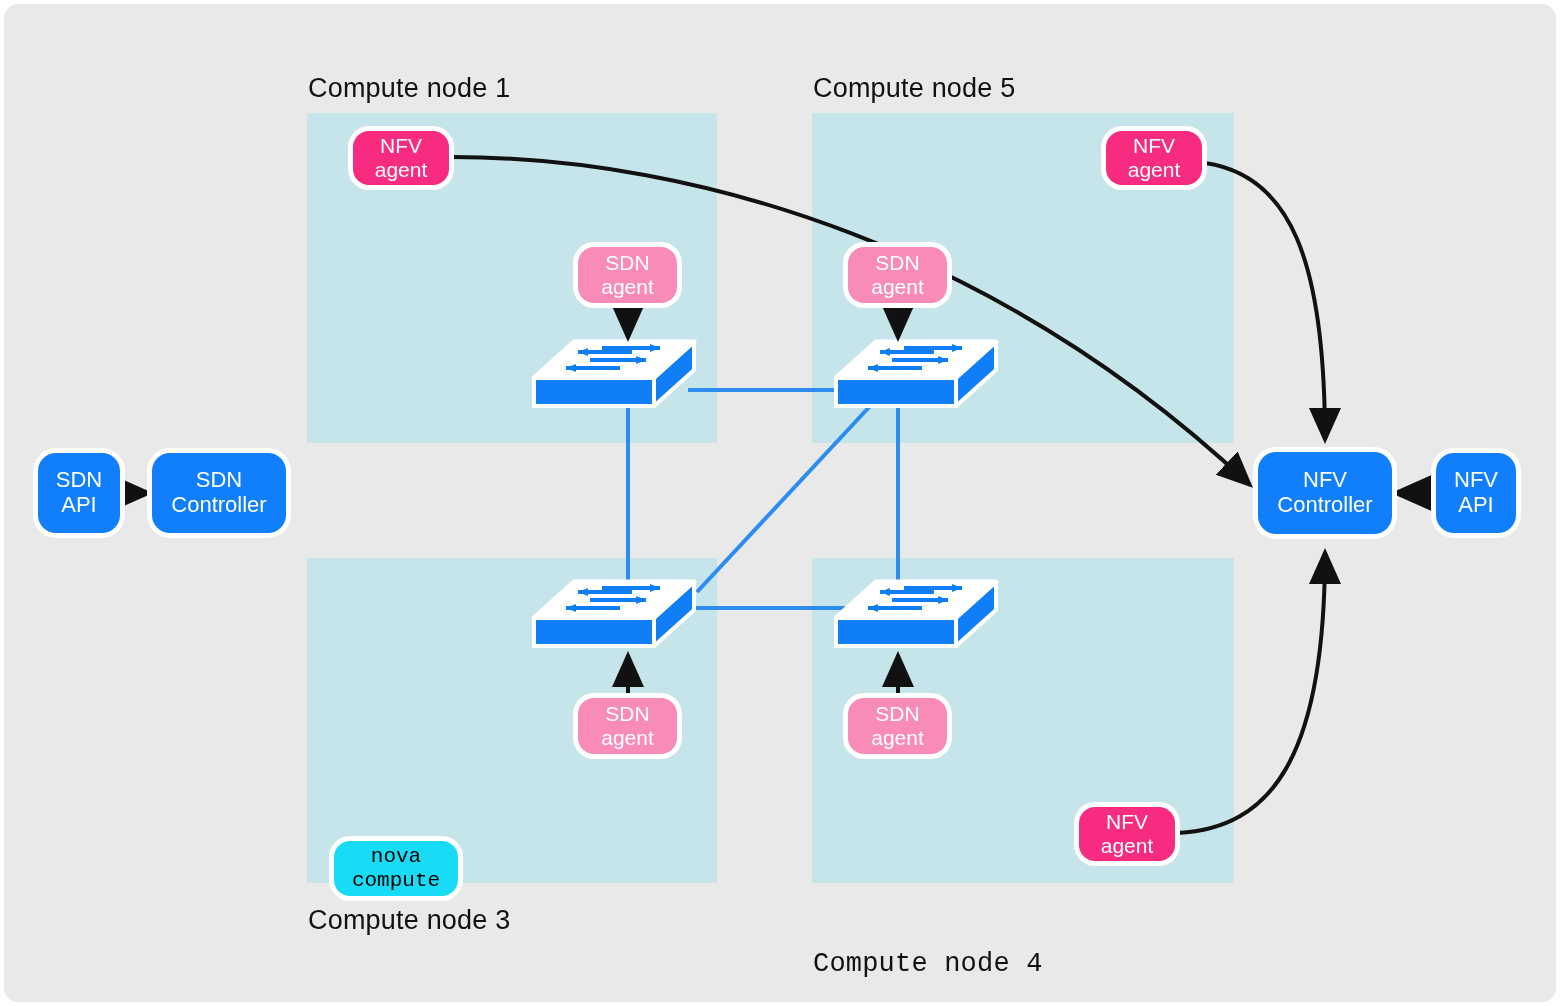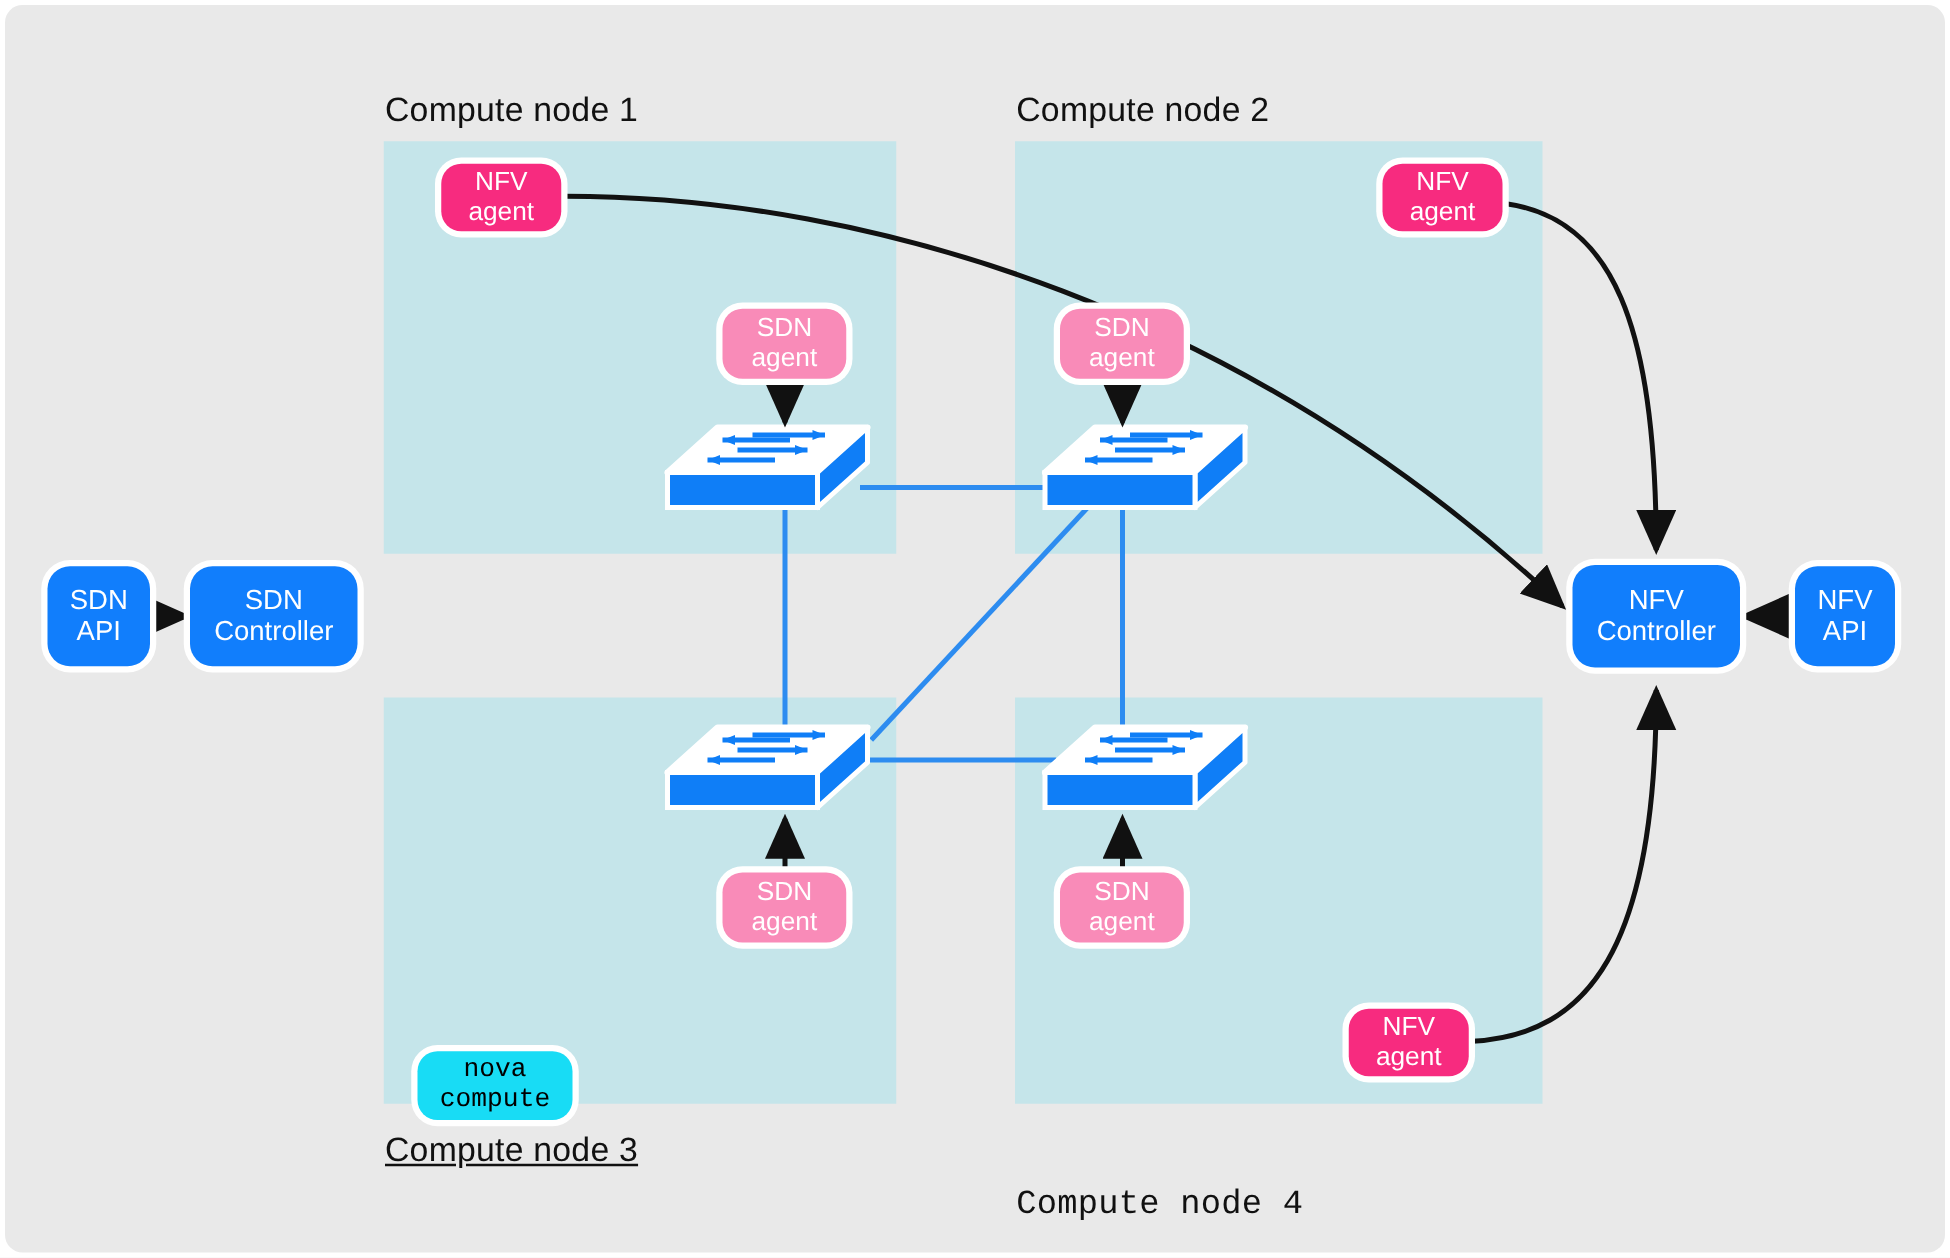--- a/index.html
+++ b/index.html
@@ -86,22 +86,22 @@
 
 <div id="canvas">
   <div class="board"></div>
 
   <div class="node-panel" style="left:307px; top:113px; width:410px; height:330px;"></div>
   <div class="node-panel" style="left:812px; top:113px; width:422px; height:330px;"></div>
   <div class="node-panel" style="left:307px; top:558px; width:410px; height:325px;"></div>
   <div class="node-panel" style="left:812px; top:558px; width:422px; height:325px;"></div>
 
   <div class="node-label" style="left:308px; top:73px;">Compute node 1</div>
-  <div class="node-label" style="left:813px; top:73px;">Compute node 2</div>
-  <div class="node-label" style="left:308px; top:905px;text-decoration:underline;">Compute node 3</div>
+  <div class="node-label" style="left:813px; top:73px;">Compute node 5</div>
+  <div class="node-label" style="left:308px; top:905px;">Compute node 3</div>
   <div class="node-label" style="left:813px; top:949px;font-family:Liberation Mono, monospace;">Compute node 4</div>
 
   <svg class="layer">
     <g stroke="#2d8cf0" stroke-width="4" fill="none">
 
       <line x1="688" y1="390" x2="845" y2="390"></line>
 
       <line x1="688" y1="608" x2="845" y2="608"></line>
 
       <line x1="628" y1="400" x2="628" y2="590"></line>

